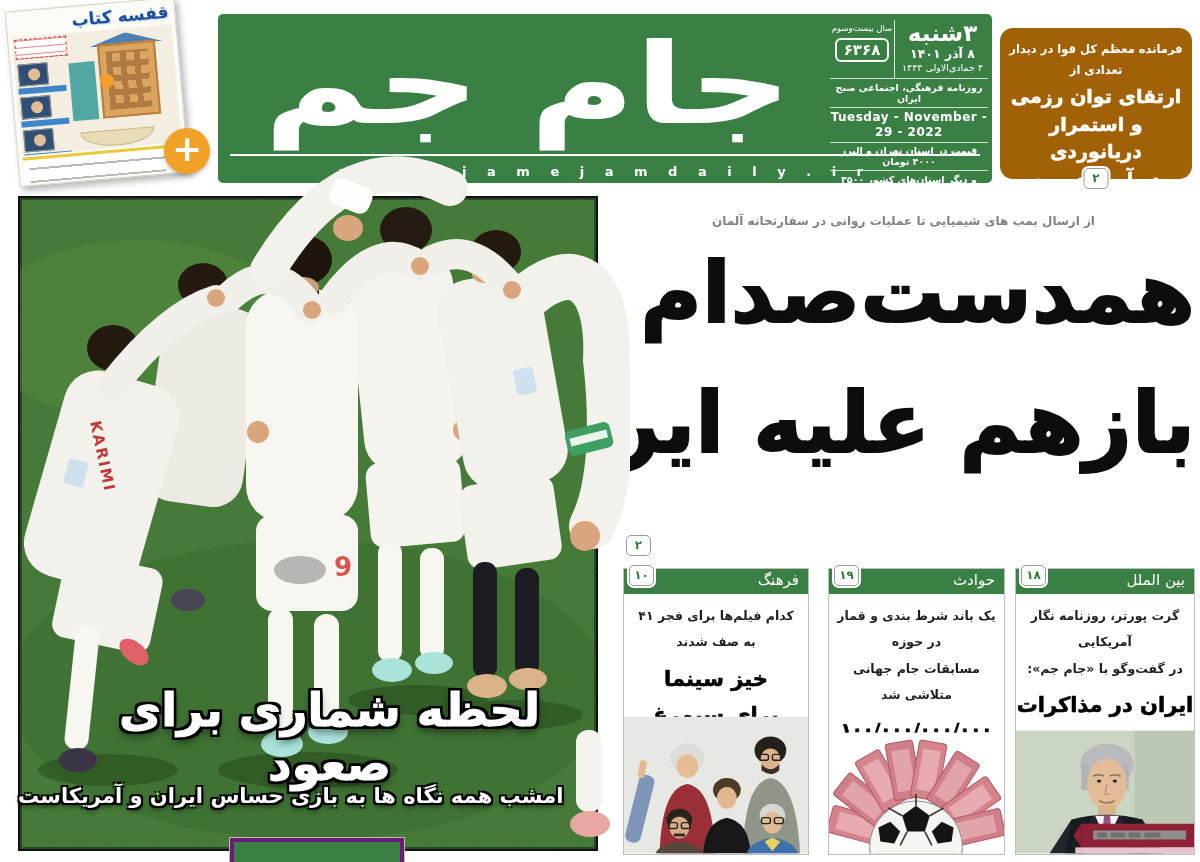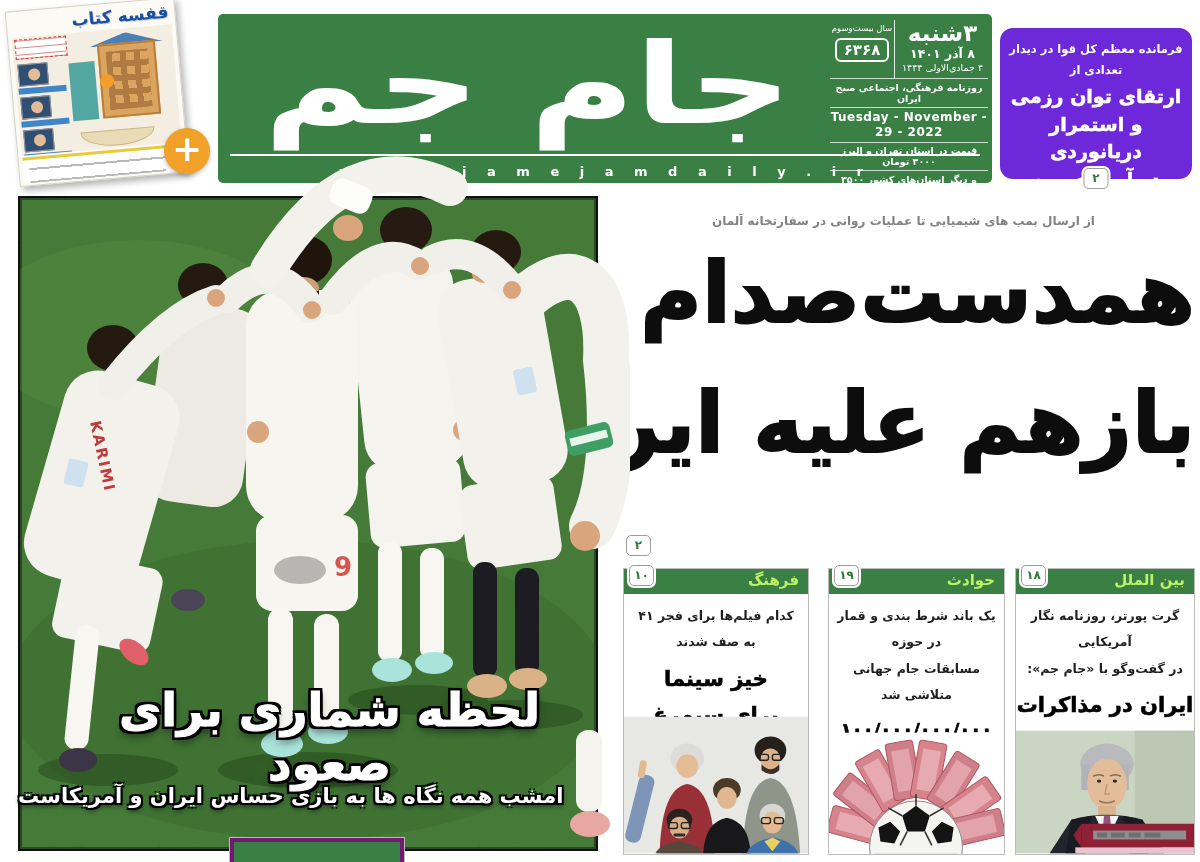--- a/index.html
+++ b/index.html
@@ -50,21 +50,21 @@
   .date-solar { font-size:12.5px; font-weight:bold; line-height:1.25; }
   .date-lunar { font-size:9.5px; line-height:1.3; }
   .dc-issue { width:64px; padding-top:3px; }
   .year-label { font-size:8.5px; letter-spacing:0; }
   .issue-no { display:inline-block; margin-top:5px; border:2px solid #fff; border-radius:6px; padding:1px 7px;
               font-size:15px; font-weight:bold; }
   .dc-row { border-top:1px solid rgba(255,255,255,.75); font-size:9.5px; line-height:1.2; padding:2.5px 0; font-weight:600; }
   .dc-row.en { direction:ltr; font-size:12px; font-weight:bold; letter-spacing:.5px; }
 
   
-  .trb { position:absolute; left:1000px; top:28px; width:192px; height:151px; background:#6d28d9; border-radius:13px;
+  .trb { position:absolute; left:1000px; top:28px; width:192px; height:151px; background:#a16207; border-radius:13px;
          color:#fff; text-align:center; z-index:1; }
   .trb-kicker { margin-top:11px; font-size:11.5px; font-weight:600; line-height:1.8; }
   .trb-title { margin-top:3px; font-size:19px; font-weight:bold; line-height:1.45; -webkit-text-stroke:.5px #fff; }
   .page-badge { background:#fff; color:#2f7a3a; border:1px solid #9b9b9b; border-radius:5px;
                 width:25px; height:21px; line-height:19px; text-align:center; font-size:12px; font-weight:bold;
                 box-shadow:0 0 0 2px #fff; }
   .trb-badge { position:absolute; bottom:-10px; left:50%; transform:translateX(-50%); }
 
   
   .photo-wrap { position:absolute; left:18px; top:130px; width:612px; height:724px; z-index:3; pointer-events:none; }
@@ -86,21 +86,21 @@
   .lead-h { text-align:left; color:#0d0d0d; font-weight:bold; direction:rtl; font-size:84px; line-height:1.52;
             white-space:nowrap; -webkit-text-stroke:2px #0d0d0d; margin-top:2px;margin-left:47px; }
   .lead-badge { position:absolute; left:14px; top:337px; }
 
   
   .story-box { position:absolute; top:568px; height:287px; background:#fff; border:1px solid #bdbdbd; z-index:2; }
   .box-culture { left:623px; width:186px; }
   .box-incidents { left:828px; width:177px; }
   .box-world { left:1015px; width:180px; }
   .sb-head { position:relative; height:25px; background:#3a8045; }
-  .sb-title { position:absolute; right:9px; top:2px; color:#bef264; font-size:15px; font-weight:bold; direction:rtl;text-align:right; }
+  .sb-title { position:absolute; right:9px; top:2px; color:#ffffff; font-size:15px; font-weight:normal; direction:rtl;text-align:right; }
   .sb-badge { position:absolute; left:5px; top:-4px; }
   .sb-sub { margin-top:9px; text-align:center; direction:rtl; font-size:12.5px; font-weight:600; color:#1f1f1f; line-height:2.1; }
   .sb-big { margin-top:5px; text-align:center; direction:rtl; font-size:21px; font-weight:bold; color:#000; line-height:1.75;
             -webkit-text-stroke:.6px #000; }
   .box-incidents .sb-big { font-size:18px; line-height:1.9; }
   .sb-art { position:absolute; left:0; right:0; bottom:0; overflow:hidden; }
   .sb-art svg { display:block; width:100%; height:100%; }
   .art-culture { height:138px; } .art-incidents { height:122px; } .art-world { height:124px; }
 </style>
 </head>

